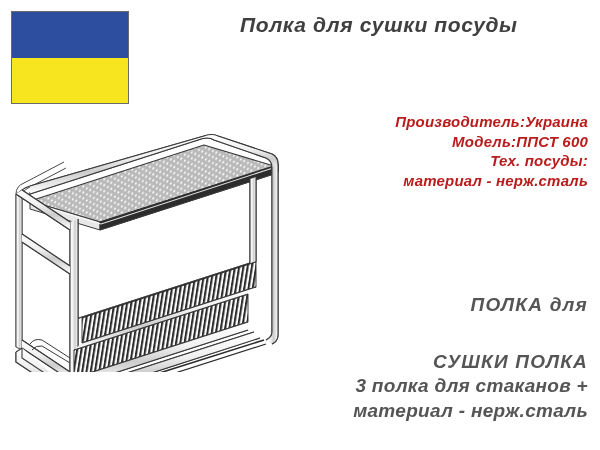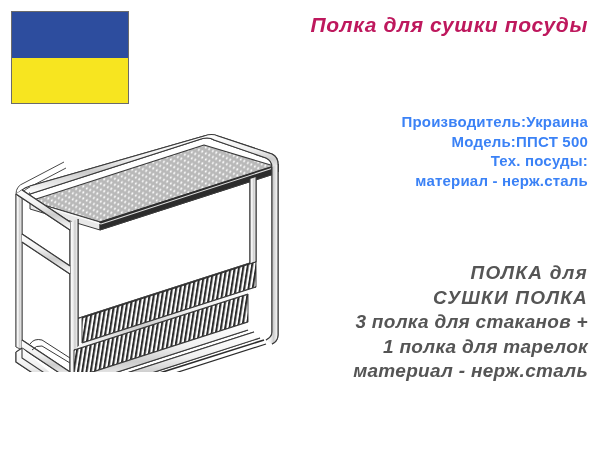--- a/index.html
+++ b/index.html
@@ -28,56 +28,57 @@
     flex-direction: column;
   }
   .flag-stripe { width: 100%; height: 50%; }
 
   
   .title-block {
     position: absolute;
     left: 240px;
     top: 12px;
     width: 348px;
-    text-align: right;
-    color: #be185d;
+    text-align: left;
+    color: #404040;
     font-style: italic;
     font-weight: bold;
     font-size: 21px;
     line-height: 25px;
     letter-spacing: 0.6px;
   }
 
   .spec-block {
     position: absolute;
     left: 250px;
     top: 112px;
     width: 338px;
     text-align: right;
-    color: #3b82f6;
+    color: #b91c1c;
+    font-style: italic;
     font-weight: bold;
     font-size: 15px;
     line-height: 19.5px;
     letter-spacing: 0.2px;
   }
 
   .summary-block {
     position: absolute;
     left: 240px;
     top: 261px;
     width: 348px;
     text-align: right;
     color: #555555;
     font-style: italic;
     font-weight: bold;
     font-size: 19px;
     line-height: 24.5px;
     letter-spacing: 0.3px;
   }
-  .summary-block .lead { letter-spacing: 1.2px; }
+  .summary-block .lead { letter-spacing: 1.2px; margin-top: 32px; }
 
   
   .product {
     position: absolute;
     left: 8px;
     top: 82px;
     width: 286px;
     height: 290px;
   }
   .product svg { display: block; width: 100%; height: 100%; }
@@ -89,30 +90,29 @@
   <div class="flag-stripe" style="background:#2d4d9e"></div>
   <div class="flag-stripe" style="background:#f7e520"></div>
 </div>
 
 <div class="title-block">
   <div>Полка для сушки посуды</div>
 </div>
 
 <div class="spec-block">
   <div>Производитель:Украина</div>
-  <div>Модель:ППСТ 500</div>
+  <div>Модель:ППСТ 600</div>
   <div>Тех. посуды:</div>
   <div>материал - нерж.сталь</div>
 </div>
 
 <div class="summary-block">
   <div class="lead">ПОЛКА для</div>
   <div class="lead">СУШКИ ПОЛКА</div>
   <div>3 полка для стаканов +</div>
-  <div>1 полка для тарелок</div>
   <div>материал - нерж.сталь</div>
 </div>
 
 <div class="product">
   <svg viewBox="0 0 286 290" xmlns="http://www.w3.org/2000/svg">
     <defs>
 
       <pattern id="perf" width="7" height="6" patternUnits="userSpaceOnUse" patternTransform="skewY(-19)">
         <rect width="7" height="6" fill="#b9b9b9"></rect>
         <circle cx="1.8" cy="1.6" r="1.15" fill="#fbfbfb"></circle>

